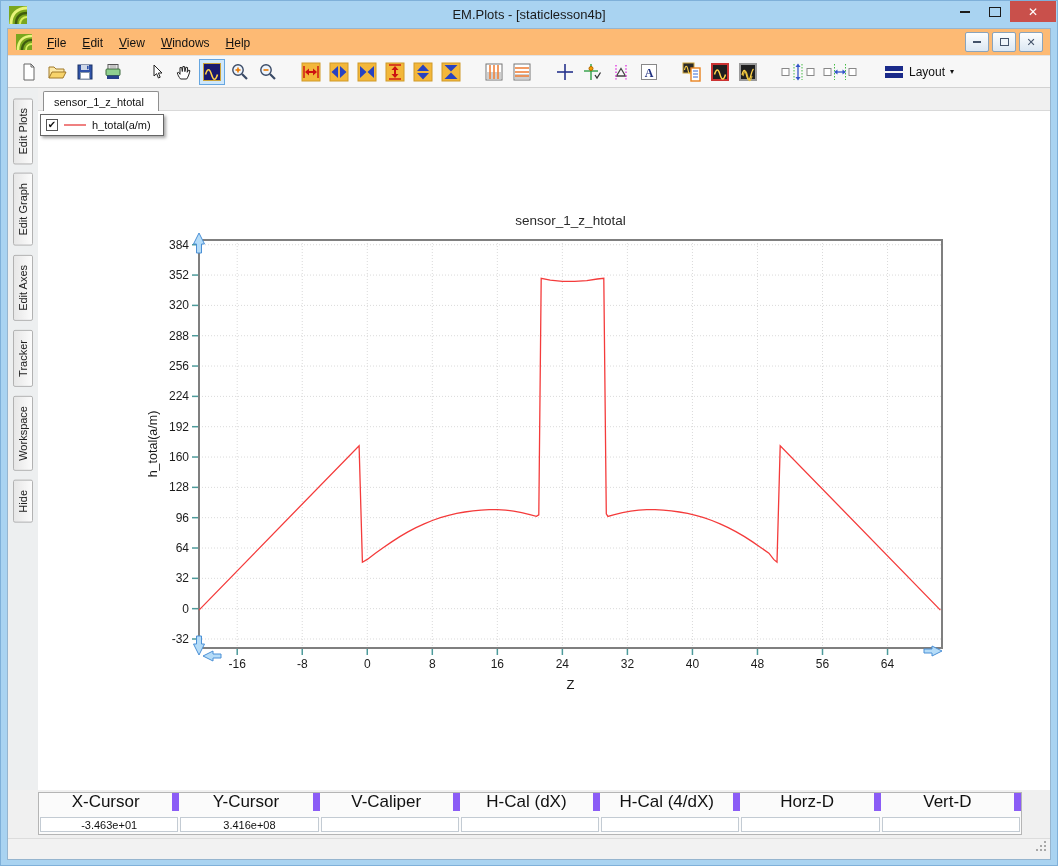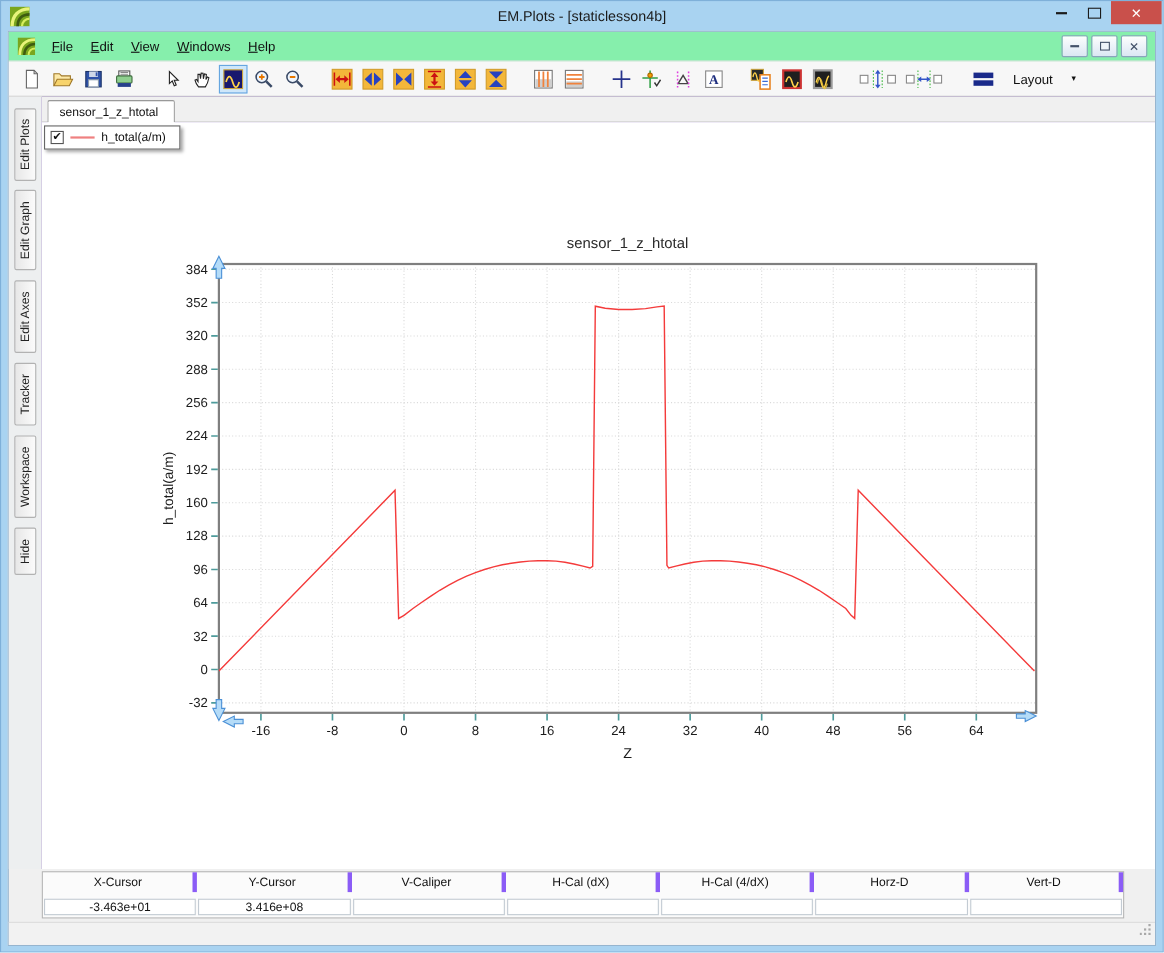--- a/index.html
+++ b/index.html
@@ -10,53 +10,53 @@
   .app-icon{margin-left:8px;width:18px;height:18px;flex:none;}
   .win-title{position:absolute;left:0;right:0;text-align:center;font-size:13px;color:#1b1b1b;pointer-events:none;}
   .win-controls{margin-left:auto;display:flex;align-self:flex-start;z-index:2;}
   .wc{width:30px;height:21px;display:flex;align-items:center;justify-content:center;color:#1b1b1b;}
   .glyph-min{width:10px;height:0;border-top:2px solid #1b1b1b;display:block;}
   .glyph-max{width:10px;height:8px;border:1px solid #1b1b1b;display:block;}
   .wc.close{width:46px;background:#c9504b;color:#fff;font-size:12px;margin-right:1px;}
   
   .frame{flex:1;margin:0 6px 5px 6px;background:#f0f0f0;border:1px solid #96b5cf;display:flex;flex-direction:column;min-height:0;}
   
-  .menubar{height:26px;flex:none;background:#86efac;border-bottom:1px solid #e3e3e3;display:flex;align-items:center;padding:0 4px;}
+  .menubar{height:26px;flex:none;background:#fdba74;border-bottom:1px solid #e3e3e3;display:flex;align-items:center;padding:0 4px;}
   .app-icon-sm{width:16px;height:16px;margin:0 7px 0 4px;flex:none;}
   .menu-item{padding:4px 8px;font-size:12px;color:#111;cursor:default;}
   .mdi-controls{margin-left:auto;display:flex;gap:3px;padding-right:3px;}
   .mdi-btn{width:22px;height:18px;border:1px solid #8aa4bc;border-radius:2px;background:linear-gradient(#fdfefe,#dbe7f3);display:flex;align-items:center;justify-content:center;color:#44536a;font-size:11px;}
   .mdi-min{width:8px;height:0;border-top:2px solid #44536a;display:block;}
   .mdi-restore{width:7px;height:6px;border:1px solid #44536a;display:block;position:relative;background:#eef4fa;}
   .mdi-restore:before{content:"";position:absolute;left:2px;top:-3px;width:7px;height:6px;border:1px solid #44536a;z-index:-1;}
   
   .toolbar{height:31px;flex:none;background:#f7f7f7;border-bottom:1px solid #d2d2d2;display:flex;align-items:center;padding:0 8px;gap:2px;}
   .tb{width:26px;height:26px;display:flex;align-items:center;justify-content:center;border:1px solid transparent;background:transparent;padding:0;}
   .tb.sel{background:#cfe7fa;border:1px solid #66a6e0;}
   .tb.wide{width:40px;}
-  .tb.layout{width:auto;padding:0 6px;gap:17px;font-size:12px;color:#111;justify-content:center;}
+  .tb.layout{width:auto;padding:0 6px;gap:5px;font-size:12px;color:#111;justify-content:center;}
   .tb-spacer{width:13px;flex:none;}
   .caret{font-size:8px;color:#111;}
   
   .mainrow{flex:1;display:flex;min-height:0;}
   .sidebar{width:30px;flex:none;background:#edeff0;display:flex;flex-direction:column;align-items:center;padding-top:10px;gap:9px;}
   .side-tab{writing-mode:vertical-rl;transform:rotate(180deg);background:linear-gradient(90deg,#fbfbfb,#e7e7e7);border:1px solid #b2b2b2;border-radius:2px;font-size:11px;color:#222;padding:9px 3px;cursor:default;white-space:nowrap;}
   .content{flex:1;display:flex;flex-direction:column;background:#4c1d95;min-width:0;}
   .tabstrip{height:23px;flex:none;background:#f0f0f0;box-shadow:inset 0 -1px 0 #d9d9d9;display:flex;align-items:flex-end;padding-left:5px;}
   .tab{background:#fff;border:1px solid #8f8f8f;border-bottom:none;border-radius:2px 2px 0 0;padding:4px 14px 4px 10px;font-size:11px;color:#111;position:relative;top:1px;}
   .canvas{flex:1;position:relative;background:#fff;min-height:0;}
   .legend{position:absolute;left:2px;top:3px;background:#fff;border:1px solid #666;box-shadow:2px 2px 3px rgba(0,0,0,.35);display:flex;align-items:center;gap:6px;padding:4px 12px 4px 5px;}
   .cb{width:12px;height:12px;box-sizing:border-box;border:1px solid #555;background:#fff;font-size:10px;line-height:10px;text-align:center;color:#111;}
   .line-sample{width:22px;height:0;border-top:2px solid #ef8080;}
   .legend-label{font-size:11px;color:#111;}
   #chart{position:absolute;left:103px;top:95px;}
   
   .status-table{flex:none;margin:2px 28px 0 30px;border:1px solid #b5b5b5;background:#fbfbfb;}
   .st-row{display:flex;}
-  .st-row.hdr .st-cell{height:18px;border-right:4px solid #8b5cf6;font-size:11px;color:#111;}
+  .st-row.hdr .st-cell{height:18px;border-right:7px solid #8b5cf6;font-size:17px;color:#111;}
   .st-cell{flex:1;display:flex;align-items:center;justify-content:center;}
   .st-row.vals .st-cell{background:#fff;border:1px solid #c3cbd3;margin:6px 1px 2px 1px;height:13px;font-size:11px;color:#111;}
   .statusbar{height:20px;flex:none;background:#f2f2f2;border-top:1px solid #dcdcdc;margin-top:3px;position:relative;}
   .grip{position:absolute;right:2px;bottom:2px;}
 </style>
 </head>
 <body>
 
 <div class="win">
 

